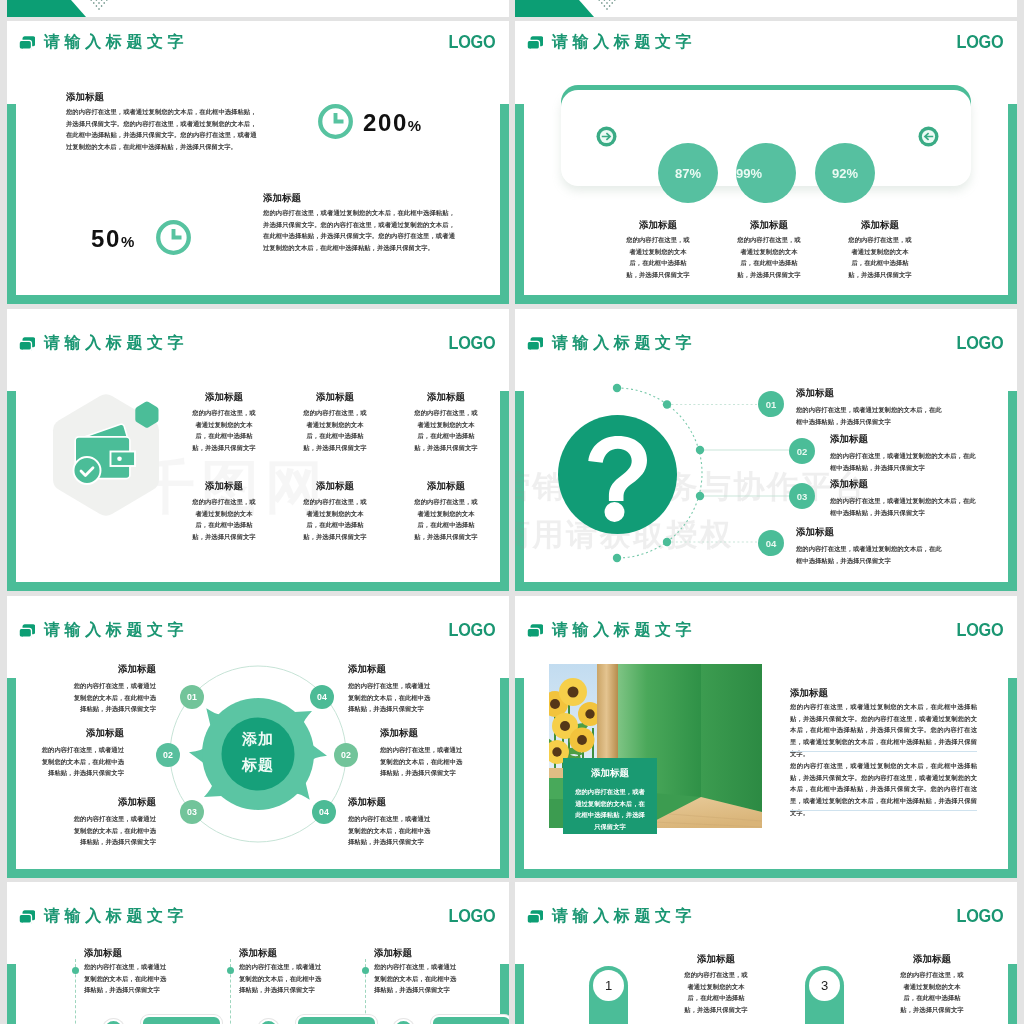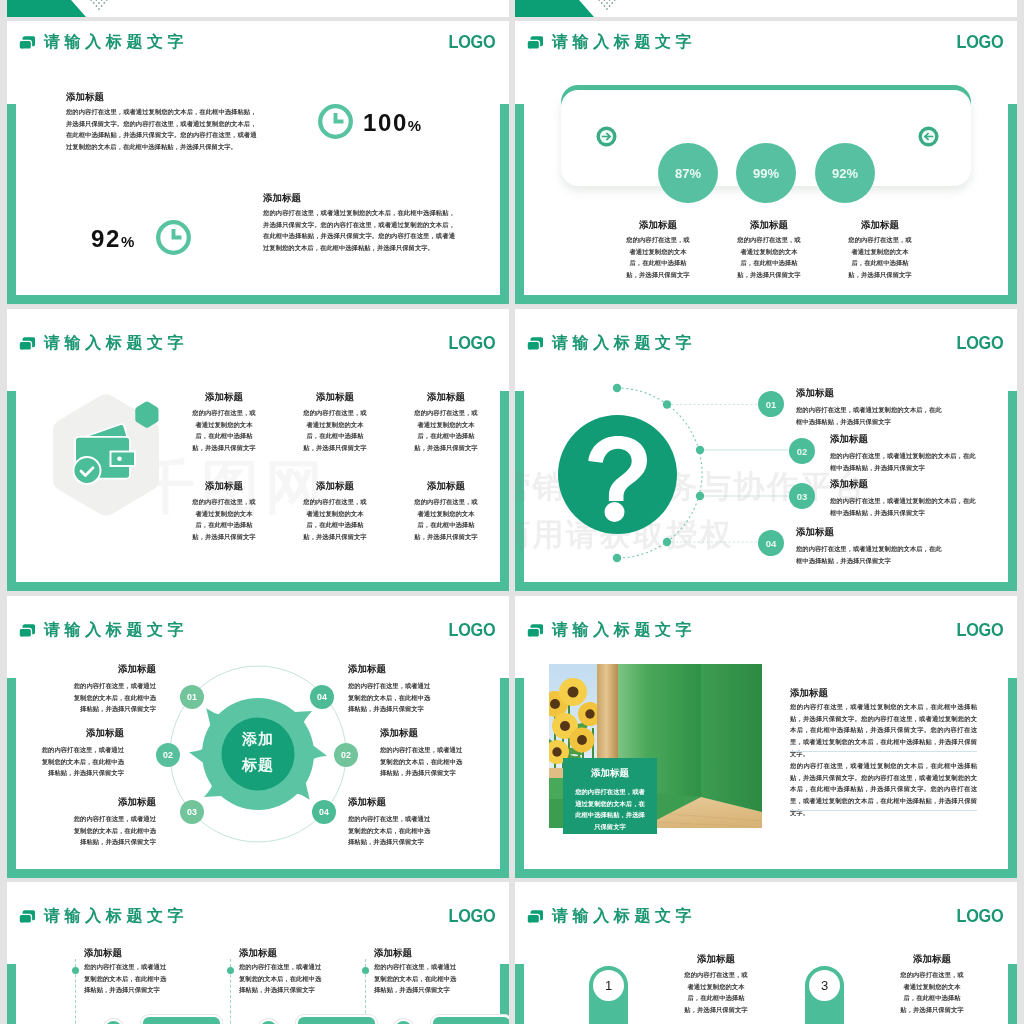--- a/index.html
+++ b/index.html
@@ -106,32 +106,32 @@
     </div>
 
     <div class="h3 abs" style="left:59px;top:69px;">添加标题</div>
     <div class="bd abs" style="left:59px;top:85px;width:190.5px;">您的内容打在这里，或者通过复制您的文本后，在此框中选择粘贴，并选择只保留文字。您的内容打在这里，或者通过复制您的文本后，在此框中选择粘贴，并选择只保留文字。您的内容打在这里，或者通过复制您的文本后，在此框中选择粘贴，并选择只保留文字。</div>
 
     <svg class="abs" style="left:311px;top:83px;" width="35" height="35" viewBox="0 0 35 35">
       <circle cx="17.5" cy="17.5" r="15.3" fill="none" stroke="#57c3a0" stroke-width="4.3"></circle>
       <path d="M17.5 8.9 v8.6 h8.0" fill="none" stroke="#57c3a0" stroke-width="3.9" stroke-linecap="butt" stroke-linejoin="miter"></path>
     </svg>
     <div class="abs" style="left:356px;top:90px;font-size:24px;font-weight:bold;color:#111;letter-spacing:1.6px;line-height:24px;">
-      <span>100</span><span style="font-size:15px;letter-spacing:0;">%</span>
+      <span>200</span><span style="font-size:15px;letter-spacing:0;">%</span>
     </div>
 
     <div class="h3 abs" style="left:256px;top:170px;">添加标题</div>
     <div class="bd abs" style="left:256px;top:186px;width:192px;text-align:justify;">您的内容打在这里，或者通过复制您的文本后，在此框中选择粘贴，并选择只保留文字。您的内容打在这里，或者通过复制您的文本后，在此框中选择粘贴，并选择只保留文字。您的内容打在这里，或者通过复制您的文本后，在此框中选择粘贴，并选择只保留文字。</div>
 
     <svg class="abs" style="left:149px;top:199px;" width="35" height="35" viewBox="0 0 35 35">
       <circle cx="17.5" cy="17.5" r="15.3" fill="none" stroke="#57c3a0" stroke-width="4.3"></circle>
       <path d="M17.5 8.9 v8.6 h8.0" fill="none" stroke="#57c3a0" stroke-width="3.9" stroke-linecap="butt" stroke-linejoin="miter"></path>
     </svg>
     <div class="abs" style="left:84px;top:206px;font-size:24px;font-weight:bold;color:#111;letter-spacing:1.6px;line-height:24px;">
-      <span>92</span><span style="font-size:15px;letter-spacing:0;">%</span>
+      <span>50</span><span style="font-size:15px;letter-spacing:0;">%</span>
     </div>
   </div>
 
   <div class="slide c1" style="top:21px;height:283px;">
     <div class="hdr" style="top:-13px;">
       <svg class="bub" viewBox="0 0 16 16">
         <path fill="#0c9e74" d="M5.6 1.1h8.1c1.2 0 2.2 1.0 2.2 2.2v5.5c0 1.2 -1.0 2.2 -2.2 2.2h-2.1l0.45 3.4 -1.3 -3.4h-5.15c-1.2 0 -2.2 -1.0 -2.2 -2.2v-5.5c0 -1.2 1.0 -2.2 2.2 -2.2z"></path>
         <path fill="#0c9e74" stroke="#ffffff" stroke-width="1.25" stroke-linejoin="round" d="M2.3 5.3h7.6c1.2 0 2.2 1.0 2.2 2.2v4.1c0 1.2 -1.0 2.2 -2.2 2.2h-6.3l-1.1 3.1 -0.1 -3.1h-0.1c-1.2 0 -2.2 -1.0 -2.2 -2.2v-4.1c0 -1.2 1.0 -2.2 2.2 -2.2z"></path>
       </svg>
       <div class="ttl">请输入标题文字</div>
@@ -156,21 +156,21 @@
       <circle cx="10.5" cy="10.5" r="10.0" fill="#3aab85"></circle>
       <circle cx="10.5" cy="10.5" r="6.6" fill="#ecfbf5"></circle>
       <path d="M14.4 10.5h-7.2M10.0 7.6l-3.1 2.9 3.1 2.9" fill="none" stroke="#3aab85" stroke-width="1.7" stroke-linecap="square" stroke-linejoin="miter"></path>
     </svg>
 
     <div class="abs" style="left:143px;top:122px;width:60px;height:60px;border-radius:50%;background:#56c0a0;
                 color:#eafaf3;font-size:13px;font-weight:bold;display:flex;align-items:center;justify-content:center;">
       <span>87%</span>
       </div>
     <div class="abs" style="left:221px;top:122px;width:60px;height:60px;border-radius:50%;background:#56c0a0;
-                color:#eafaf3;font-size:13px;font-weight:bold;display:flex;align-items:center;justify-content:center;">
+                color:#eafaf3;font-size:13px;font-weight:bold;display:flex;align-items:center;">
       <span>99%</span>
       </div>
     <div class="abs" style="left:300px;top:122px;width:60px;height:60px;border-radius:50%;background:#56c0a0;
                 color:#eafaf3;font-size:13px;font-weight:bold;display:flex;align-items:center;justify-content:center;">
       <span>92%</span>
       </div>
 
     <div class="abs" style="left:103px;top:197px;width:80px;text-align:center;">
       <div class="h3">添加标题</div>
       <div class="bd" style="margin-top:3px;text-align:center;width:67px;margin-left:6.5px;">您的内容打在这里，或者通过复制您的文本后，在此框中选择粘贴，并选择只保留文字</div>

